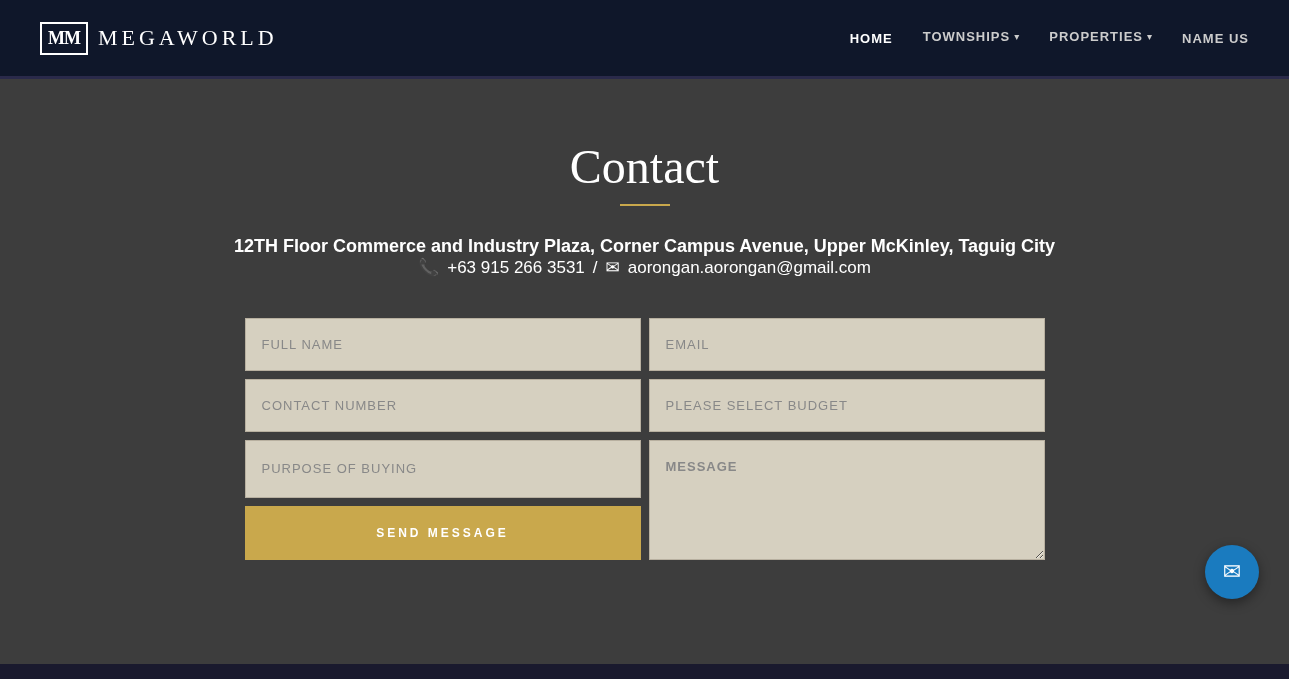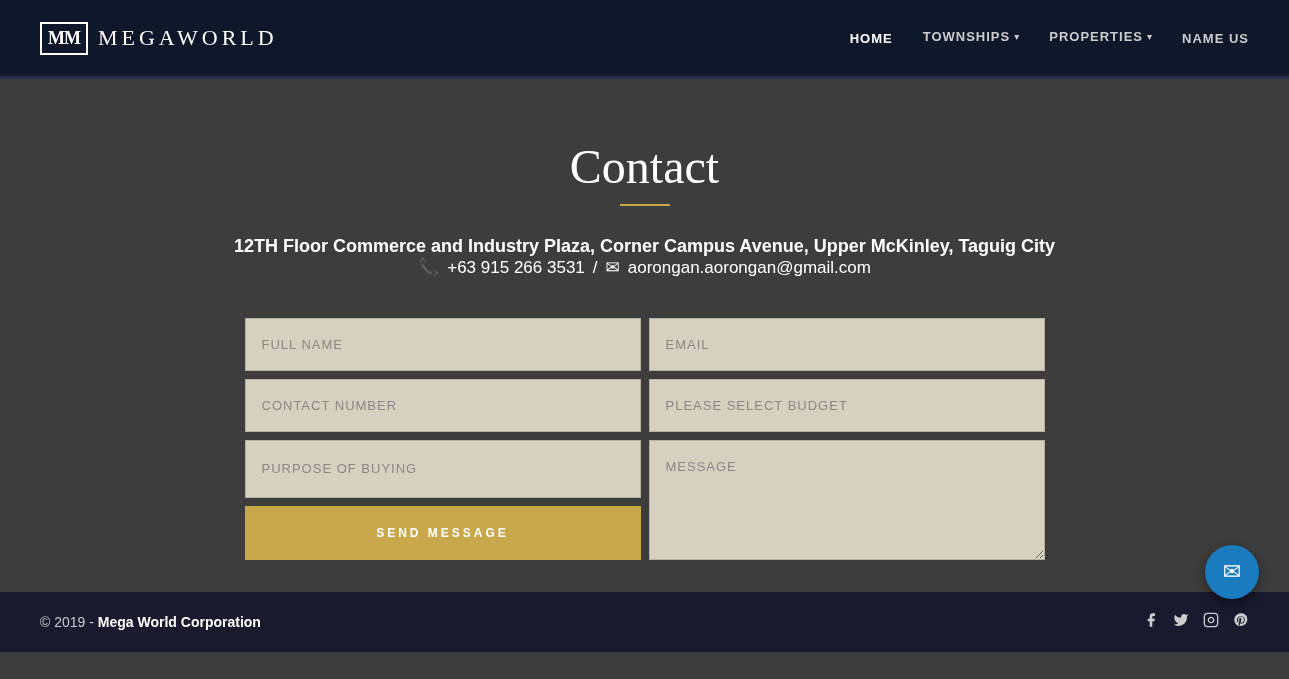--- a/index.html
+++ b/index.html
@@ -65,21 +65,21 @@
       gap: 4px;
     }
     .dropdown-arrow {
       font-size: 10px;
       color: #ccc;
     }
 
     
     .main-content {
       background: #3d3d3d;
-      padding: 60px 20px 32px;
+      padding: 60px 20px 104px;
       text-align: center;
     }
     .contact-title {
       font-size: 48px;
       font-weight: 400;
       color: #fff;
       font-family: 'Georgia', serif;
       margin-bottom: 10px;
     }
     .title-underline {
@@ -144,20 +144,21 @@
       letter-spacing: 0;
       font-size: 13px;
       vertical-align: top;
     }
     .form-field-purpose {
       grid-column: 1;
     }
     .form-field-message {
       grid-column: 2;
       grid-row: 3 / 5;
+      font-weight: bold;
     }
     .btn-send {
       grid-column: 1;
       background: #c9a84c;
       border: none;
       color: #fff;
       font-size: 12px;
       letter-spacing: 3px;
       font-weight: 600;
       padding: 18px;

